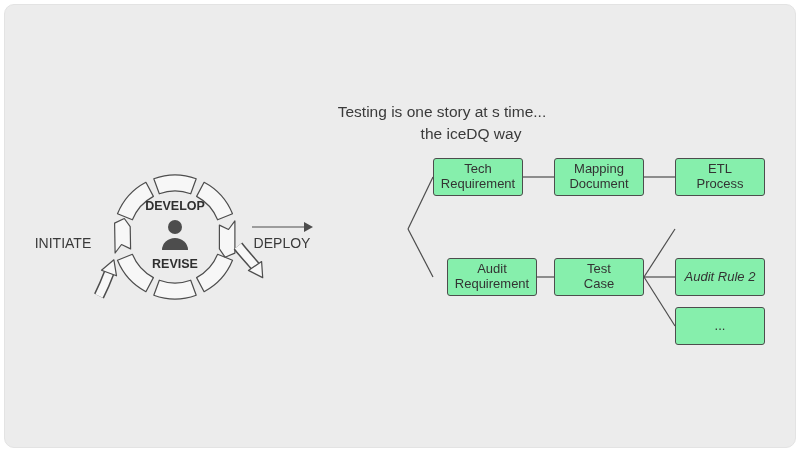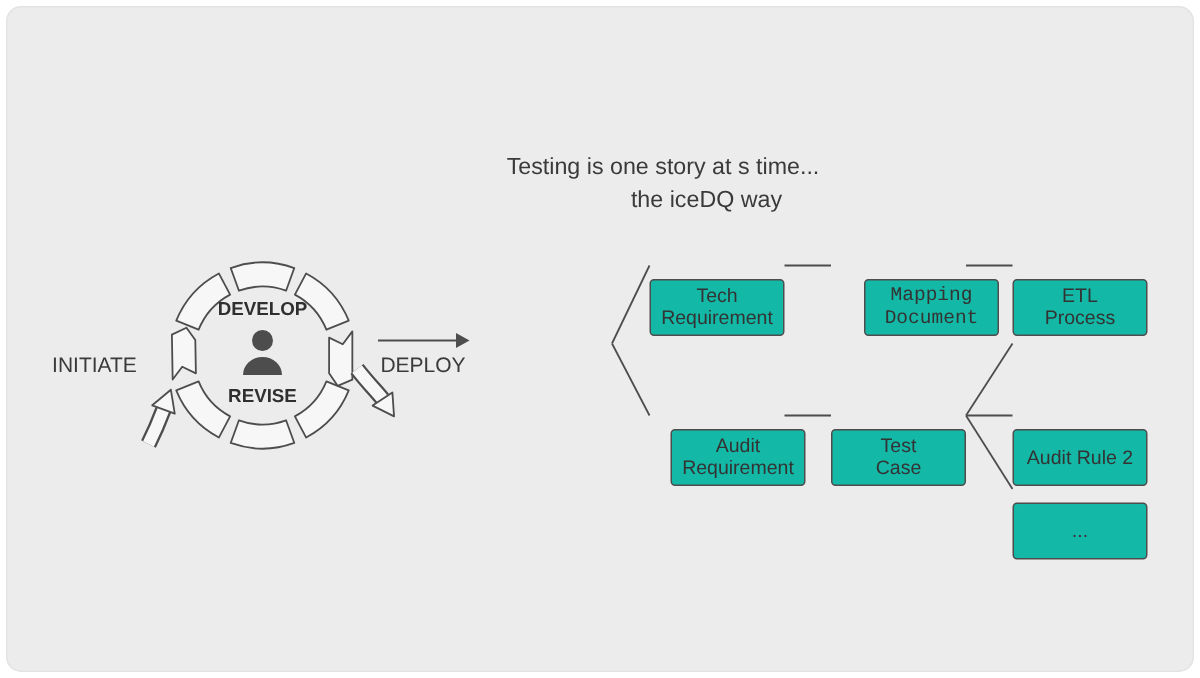--- a/index.html
+++ b/index.html
@@ -26,41 +26,40 @@
     font-size: 15.5px;
     font-weight: 400;
   }
   .title-1 { left: 316px; top: 103px; width: 252px; }
   .title-2 { left: 396px; top: 125px; width: 150px; }
   .box {
     position: absolute;
     width: 90px;
     height: 38px;
     box-sizing: border-box;
-    background: #14b8a6;
+    background: #86efac;
     border: 1px solid #4d4d4d;
     border-radius: 3px;
     display: flex;
     align-items: center;
     justify-content: center;
     text-align: center;
     white-space: pre-line;
     font-size: 13px;
     line-height: 1.15;
     color: #333333;
-    margin-top: 28px;
   }
   .box-story { left: 318px; top: 210px; }
   .box-tech { left: 433px; top: 158px; }
-  .box-mapping { left: 576px; top: 158px; font-family: Liberation Mono, monospace; }
+  .box-mapping { left: 554px; top: 158px; }
   .box-etl { left: 675px; top: 158px; }
   .box-audit-req { left: 447px; top: 258px; }
   .box-test-case { left: 554px; top: 258px; }
   .box-rule1 { left: 675px; top: 210px; }
-  .box-rule2 { left: 675px; top: 258px; }
+  .box-rule2 { left: 675px; top: 258px; font-style: italic; }
   .box-more { left: 675px; top: 307px; }
   .cycle-word { font: 700 12.5px "Liberation Sans", sans-serif; fill: #2f2f2f; }
   .cycle-side-word { font: 400 14px "Liberation Sans", sans-serif; fill: #3a3a3a; }
   .seg { fill: #f7f7f7; stroke: #4d4d4d; stroke-width: 1.2; stroke-linejoin: round; }
   .conn { stroke: #4d4d4d; stroke-width: 1.2; fill: none; }
   .ribbon-under { stroke: #4d4d4d; stroke-width: 11; fill: none; stroke-linecap: butt; }
   .ribbon-over { stroke: #f7f7f7; stroke-width: 8; fill: none; stroke-linecap: butt; }
   .ribbon-head { fill: #f7f7f7; stroke: #4d4d4d; stroke-width: 1.2; stroke-linejoin: round; }
   .person { fill: #4d4d4d; }
 </style>

